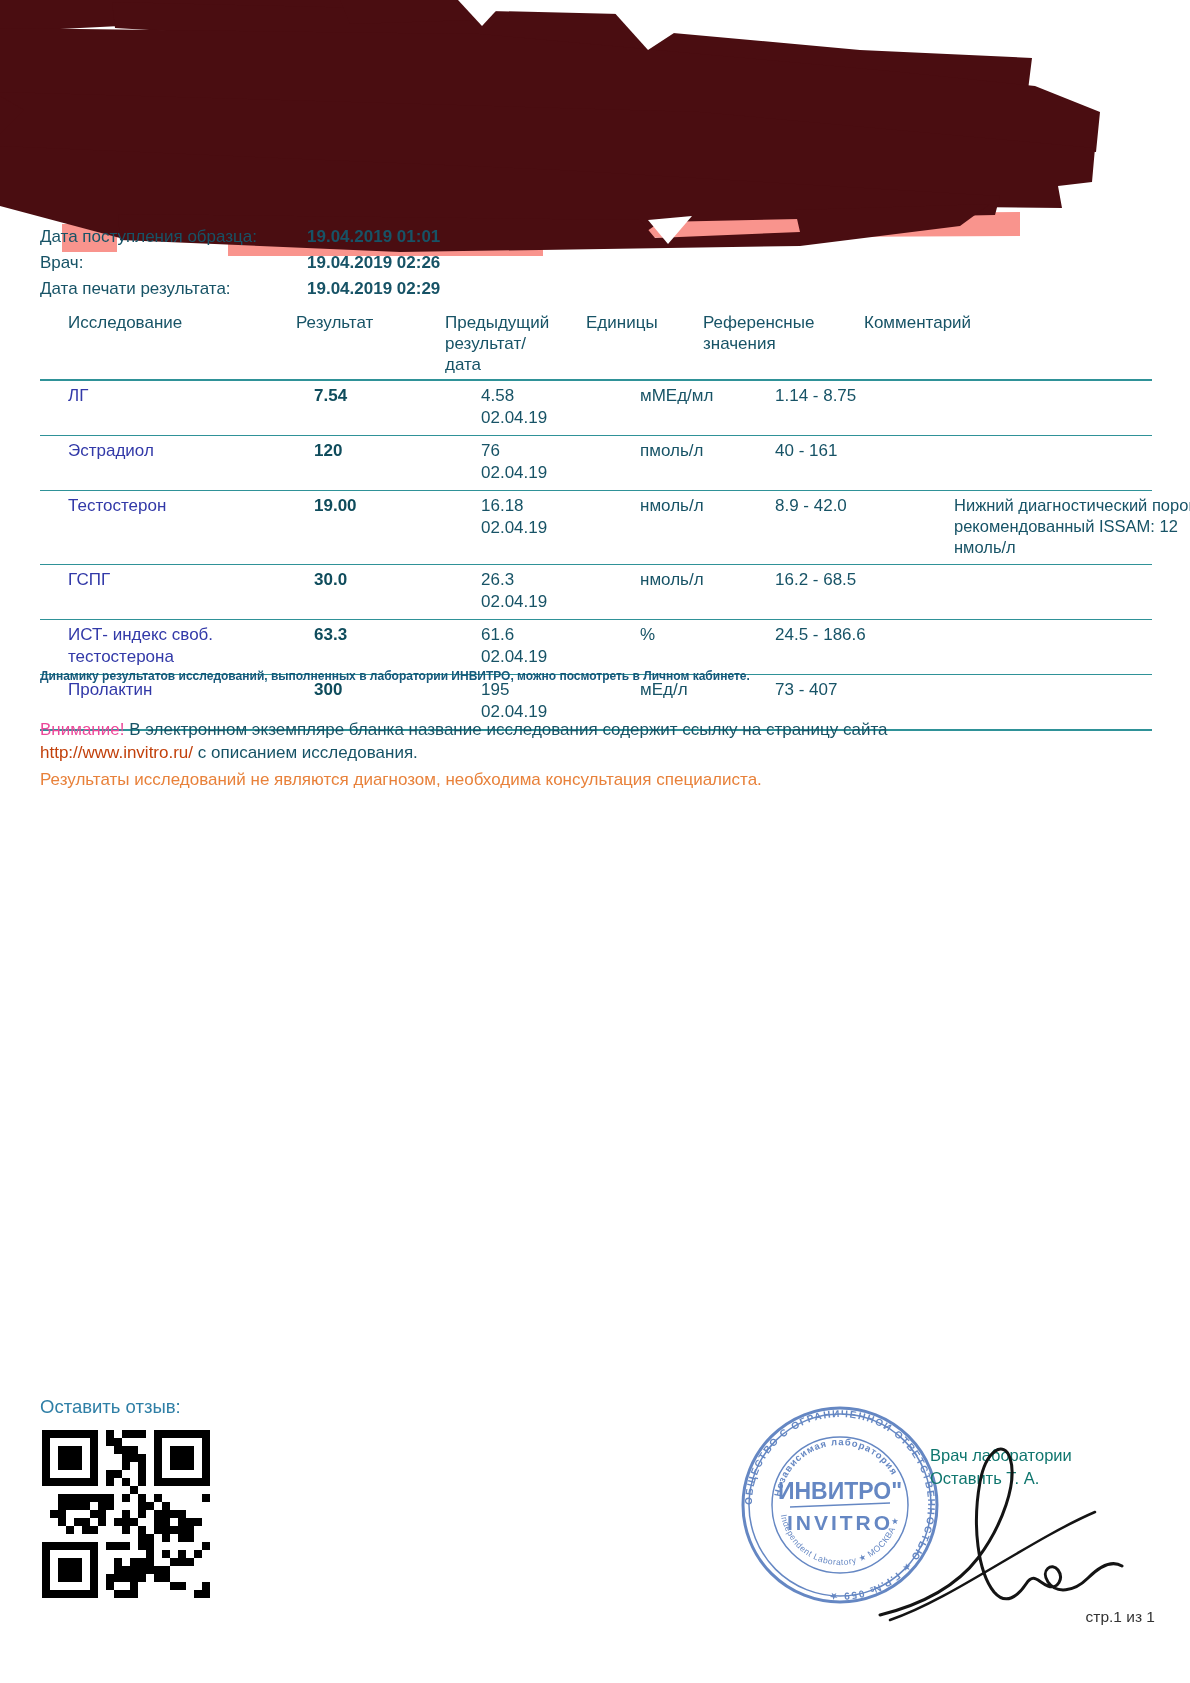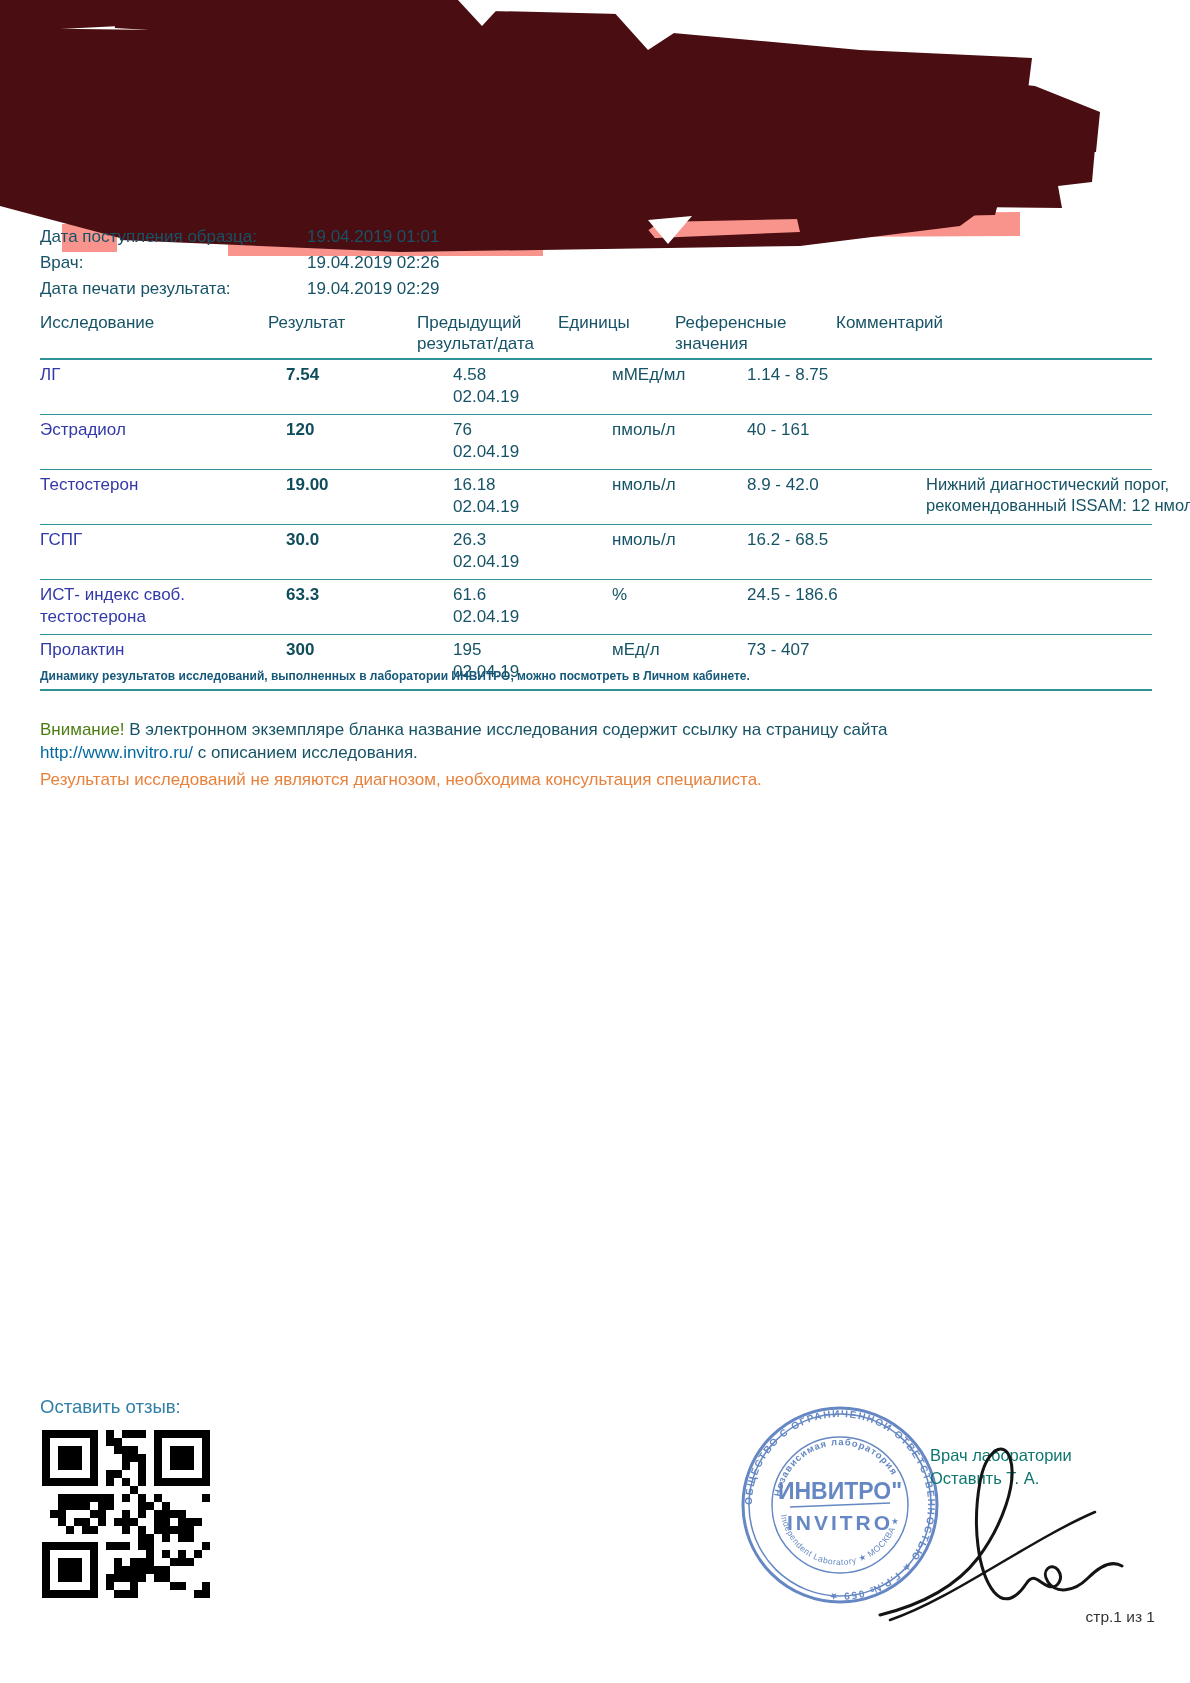--- a/index.html
+++ b/index.html
@@ -6,38 +6,38 @@
   .page{position:relative;width:1190px;height:1683px;background:#ffffff;margin:0 auto;
         font-family:"Liberation Sans","DejaVu Sans",sans-serif;color:#175366;overflow:hidden;}
 
   
   #redaction{position:absolute;left:0;top:0;pointer-events:none;}
 
   
   .info-block{position:absolute;left:40px;top:224px;font-size:17px;line-height:26px;}
   .info-row{display:flex;}
   .info-label{width:267px;}
-  .info-value{width:260px;}
+  .info-value{width:260px;font-weight:bold;}
 
   
   .rtable{position:absolute;left:40px;top:312px;width:1112px;font-size:17px;}
   .tr,.thead{display:grid;grid-template-columns:228px 149px 141px 117px 161px 316px;}
   .thead{border-bottom:2px solid #2f9298;padding-bottom:4px;line-height:21px;}
   .tr{border-bottom:1.5px solid #2f9298;padding:4px 0 6px 0;line-height:22px;min-height:44px;gap:18px;}
   .tr:last-child{border-bottom:2px solid #2f9298;}
-  .td{padding-right:10px;}
+  .td{padding-right:10px;margin-left:28px;}
   .td.name a{color:#3239a8;text-decoration:none;cursor:pointer;}
   .td.result{font-weight:bold;color:#0f4c5c;}
   .td.comment{font-size:16.5px;line-height:21px;}
 
   
   .note-bold{position:absolute;left:40px;top:664px;width:1005px;font-size:12px;font-weight:bold;color:#15587a;line-height:24px;}
   .note-warning{position:absolute;left:40px;top:718px;width:955px;font-size:17px;line-height:23px;color:#175366;}
-  .note-warning .warn{color:#4d7c0f;}
-  .note-warning a{color:#0369a1;text-decoration:none;cursor:pointer;}
+  .note-warning .warn{color:#ec4899;}
+  .note-warning a{color:#c2410c;text-decoration:none;cursor:pointer;}
   .note-orange{position:absolute;left:40px;top:770px;width:900px;font-size:17px;color:#e8813a;}
 
   
   .feedback-label{position:absolute;left:40px;top:1396px;font-size:18.5px;color:#2f7fa6;}
   #qr{position:absolute;left:42px;top:1430px;}
   #stamp{position:absolute;left:738px;top:1403px;}
   .doctor{position:absolute;left:930px;top:1444px;font-size:16.5px;color:#0f766e;line-height:23px;}
   #signature{position:absolute;left:860px;top:1420px;pointer-events:none;}
   .page-num{position:absolute;left:1035px;top:1608px;width:120px;text-align:right;font-size:15.5px;color:#333;}
 </style>

